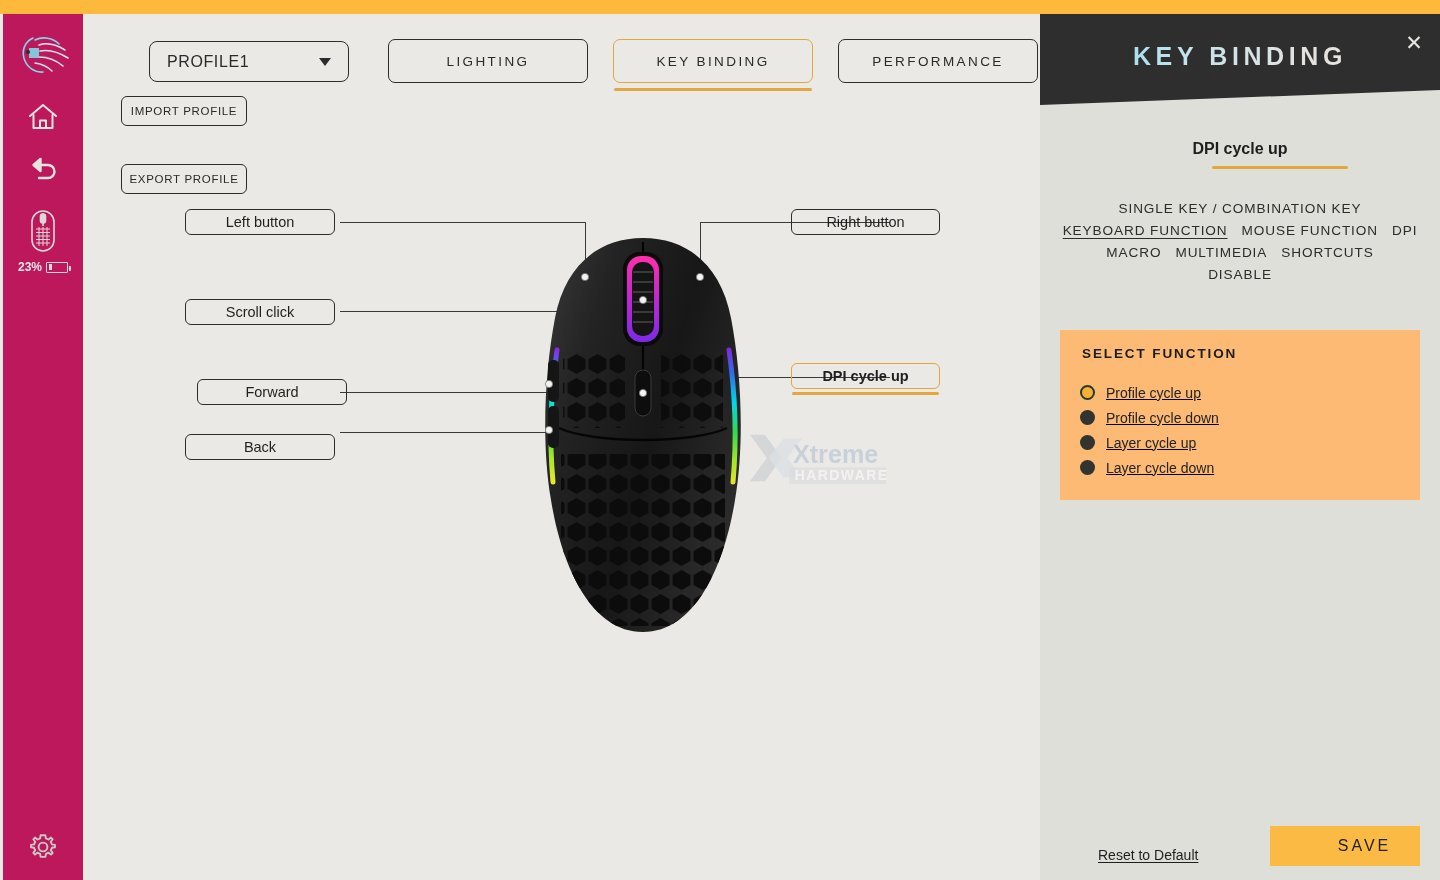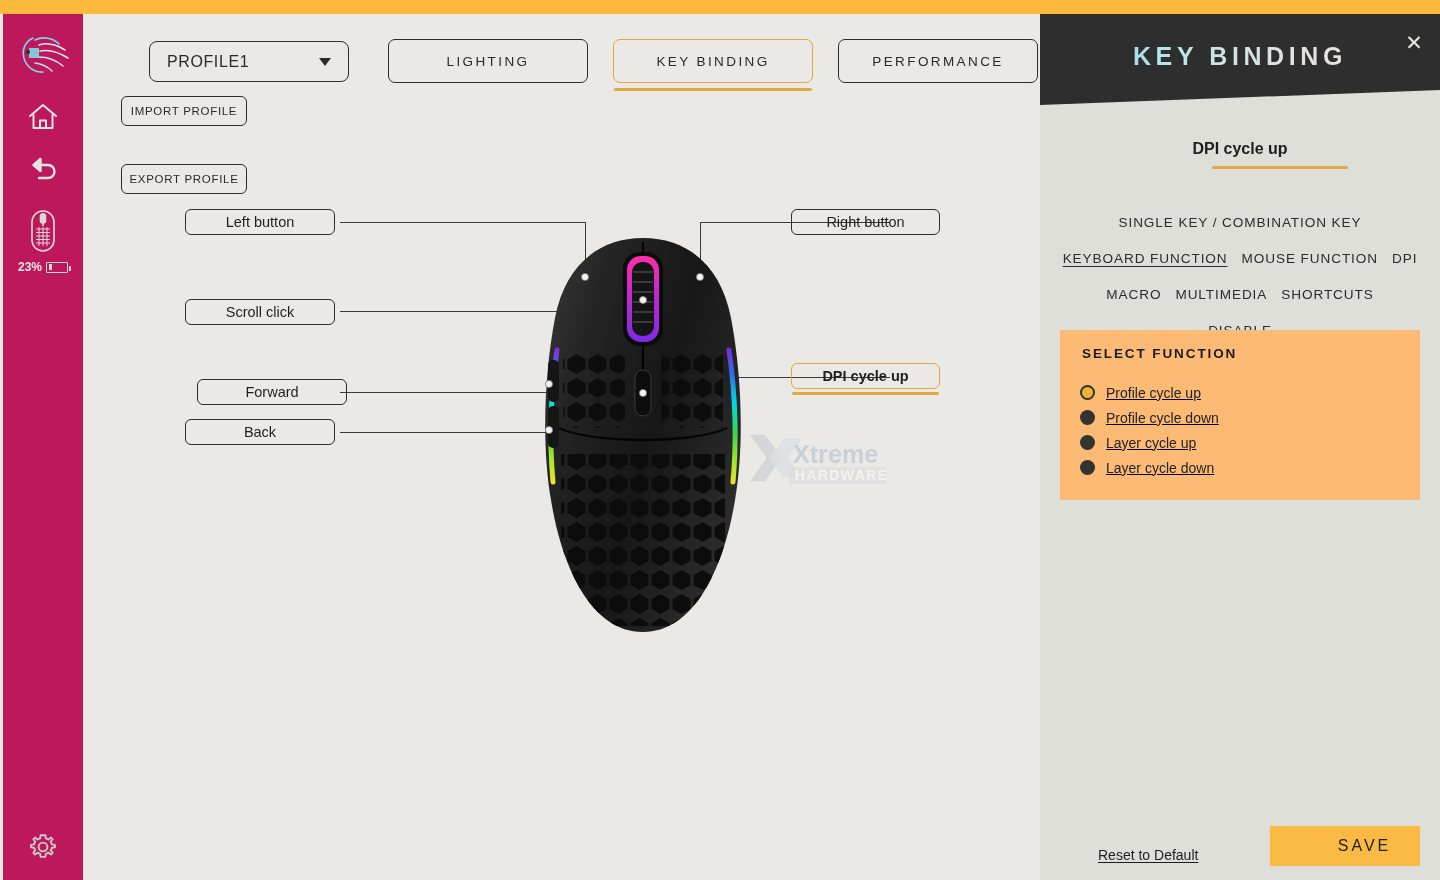--- a/index.html
+++ b/index.html
@@ -157,21 +157,20 @@
     background: #E2A73E; border-radius: 2px;
   }
   .cats {
     position: absolute; left: 14px; top: 187px; width: 372px;
     display: flex; flex-wrap: wrap; justify-content: center;
     column-gap: 14px; row-gap: 7px;
   }
   .cat {
     font-size: 13.6px; letter-spacing: 0.9px; color: #2C2C2C; cursor: pointer;
     white-space: nowrap;
-    margin-top: 14px;
   }
   .cat.active { text-decoration: underline; text-underline-offset: 3px; text-align: center; }
   .cat.w100 { width: 100%; text-align: center; }
 
   .func-box {
     position: absolute; left: 20px; top: 316px; width: 360px; height: 170px;
     background: #fdba74;
   }
   .func-title {
     position: absolute; left: 22px; top: 16px;
@@ -395,21 +394,21 @@
           <polygon points="36,10 56,10 40,31 56,52 36,52 20,31" fill="#C8D6E4" opacity="0.8"></polygon>
           <text x="46" y="36" font-family="Liberation Sans, sans-serif" font-size="27" font-weight="bold" fill="#9FB3CC">Xtreme</text>
           <rect x="42" y="41" width="104" height="18" fill="#C7CCD2" opacity="0.7"></rect>
           <text x="48" y="55" font-family="Liberation Sans, sans-serif" font-size="15" font-weight="bold" letter-spacing="1.5" fill="#FFFFFF">HARDWARE</text>
         </svg>
       </div>
 
       <div class="callout" style="left:105px; top:195px; width:150px;">Left button</div>
       <div class="callout" style="left:105px; top:285px; width:150px;">Scroll click</div>
       <div class="callout" style="left:105px; top:365px; width:150px;margin-left:12px;">Forward</div>
-      <div class="callout" style="left:105px; top:405px; width:150px;">Back</div>
+      <div class="callout" style="left:105px; top:420px; width:150px;">Back</div>
       <div class="callout" style="left:711px; top:195px; width:149px;">Right button</div>
       <div class="callout highlight" style="left:711px; top:349px; width:149px;">DPI cycle up</div>
     </div>
   </div>
 
   <div class="panel">
 
     <div class="panel-head"></div>
     <div class="panel-title">KEY BINDING</div>
     <div class="close-btn">✕</div>

